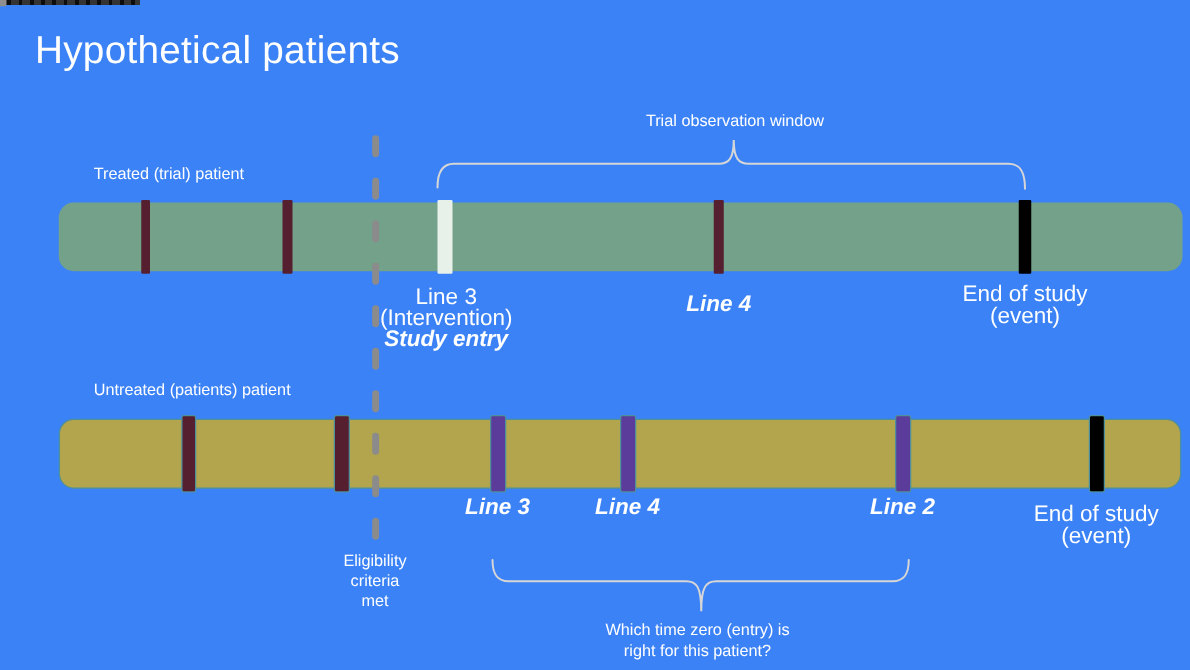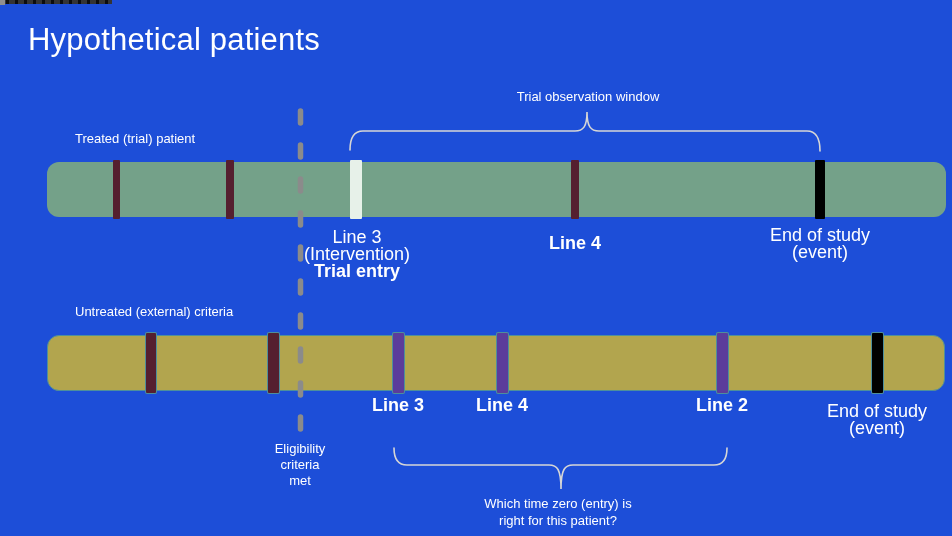--- a/index.html
+++ b/index.html
@@ -4,21 +4,21 @@
 <style>
   html, body {
     margin: 0;
     padding: 0;
     background: #000;
   }
   .canvas {
     position: relative;
     width: 952px;
     height: 536px;
-    background: #1d4ed8;
+    background: #3b82f6;
     overflow: hidden;
     font-family: "Liberation Sans", "DejaVu Sans", sans-serif;
     color: #fff;
   }
   .clip-frag {
     position: absolute;
     left: 0; top: 0;
     width: 112px; height: 4px;
     background: repeating-linear-gradient(90deg, #343434 0px, #343434 6px, #0d0d0d 6px, #0d0d0d 9px);
   }
@@ -64,21 +64,21 @@
     position: absolute;
     border-radius: 1px;
   }
   .tick-label {
     position: absolute;
     width: 150px;
     text-align: center;
     font-size: 18px;
     line-height: 17px;
   }
-  .tick-label .b { font-weight: bold; }
+  .tick-label .b { font-weight: bold; font-style: italic; }
   .overlay {
     position: absolute;
     left: 0; top: 0;
     pointer-events: none;
   }
 </style>
 </head>
 <body>
 
 <div class="canvas">
@@ -93,30 +93,30 @@
       <div class="patient-label" style="left: 75px; top: 131px;">Treated (trial) patient</div>
       <div class="bar" style="left: 47px; top: 162px; width: 899px; height: 55px; background: rgb(116, 161, 137);"></div>
       <div class="tick" style="left: 113px; top: 160px; width: 7px; height: 59px; background: rgb(85, 31, 47);"></div>
       <div class="tick" style="left: 226px; top: 160px; width: 8px; height: 59px; background: rgb(85, 31, 47);"></div>
       <div class="tick" style="left: 350px; top: 160px; width: 12px; height: 59px; background: rgb(231, 241, 233);"></div>
       <div class="tick" style="left: 571px; top: 160px; width: 8px; height: 59px; background: rgb(85, 31, 47);"></div>
       <div class="tick" style="left: 815px; top: 160px; width: 10px; height: 59px; background: rgb(0, 0, 0);"></div>
       <div class="tick-label" style="left: 282px; top: 229px;">
         <div class="">Line 3</div>
         <div class="">(Intervention)</div>
-        <div class="b">Trial entry</div>
+        <div class="b">Study entry</div>
       </div>
       <div class="tick-label" style="left: 500px; top: 235px;">
         <div class="b">Line 4</div>
       </div>
       <div class="tick-label" style="left: 745px; top: 227px;">
         <div class="">End of study</div>
         <div class="">(event)</div>
       </div>
-      <div class="patient-label" style="left: 75px; top: 304px;">Untreated (external) criteria</div>
+      <div class="patient-label" style="left: 75px; top: 304px;">Untreated (patients) patient</div>
       <div class="bar" style="left: 47px; top: 335px; width: 898px; height: 56px; background: rgb(178, 165, 78); border: 1px solid rgb(78, 143, 155);"></div>
       <div class="tick" style="left: 146px; top: 333px; width: 10px; height: 60px; background: rgb(85, 31, 47); box-shadow: rgb(78, 143, 155) 0px 0px 0px 1px;"></div>
       <div class="tick" style="left: 268px; top: 333px; width: 11px; height: 60px; background: rgb(85, 31, 47); box-shadow: rgb(78, 143, 155) 0px 0px 0px 1px;"></div>
       <div class="tick" style="left: 393px; top: 333px; width: 11px; height: 60px; background: rgb(91, 60, 155); box-shadow: rgb(78, 143, 155) 0px 0px 0px 1px;"></div>
       <div class="tick" style="left: 497px; top: 333px; width: 11px; height: 60px; background: rgb(91, 60, 155); box-shadow: rgb(78, 143, 155) 0px 0px 0px 1px;"></div>
       <div class="tick" style="left: 717px; top: 333px; width: 11px; height: 60px; background: rgb(91, 60, 155); box-shadow: rgb(78, 143, 155) 0px 0px 0px 1px;"></div>
       <div class="tick" style="left: 872px; top: 333px; width: 11px; height: 60px; background: rgb(0, 0, 0); box-shadow: rgb(78, 143, 155) 0px 0px 0px 1px;"></div>
       <div class="tick-label" style="left: 323px; top: 397px;">
         <div class="b">Line 3</div>
       </div>

